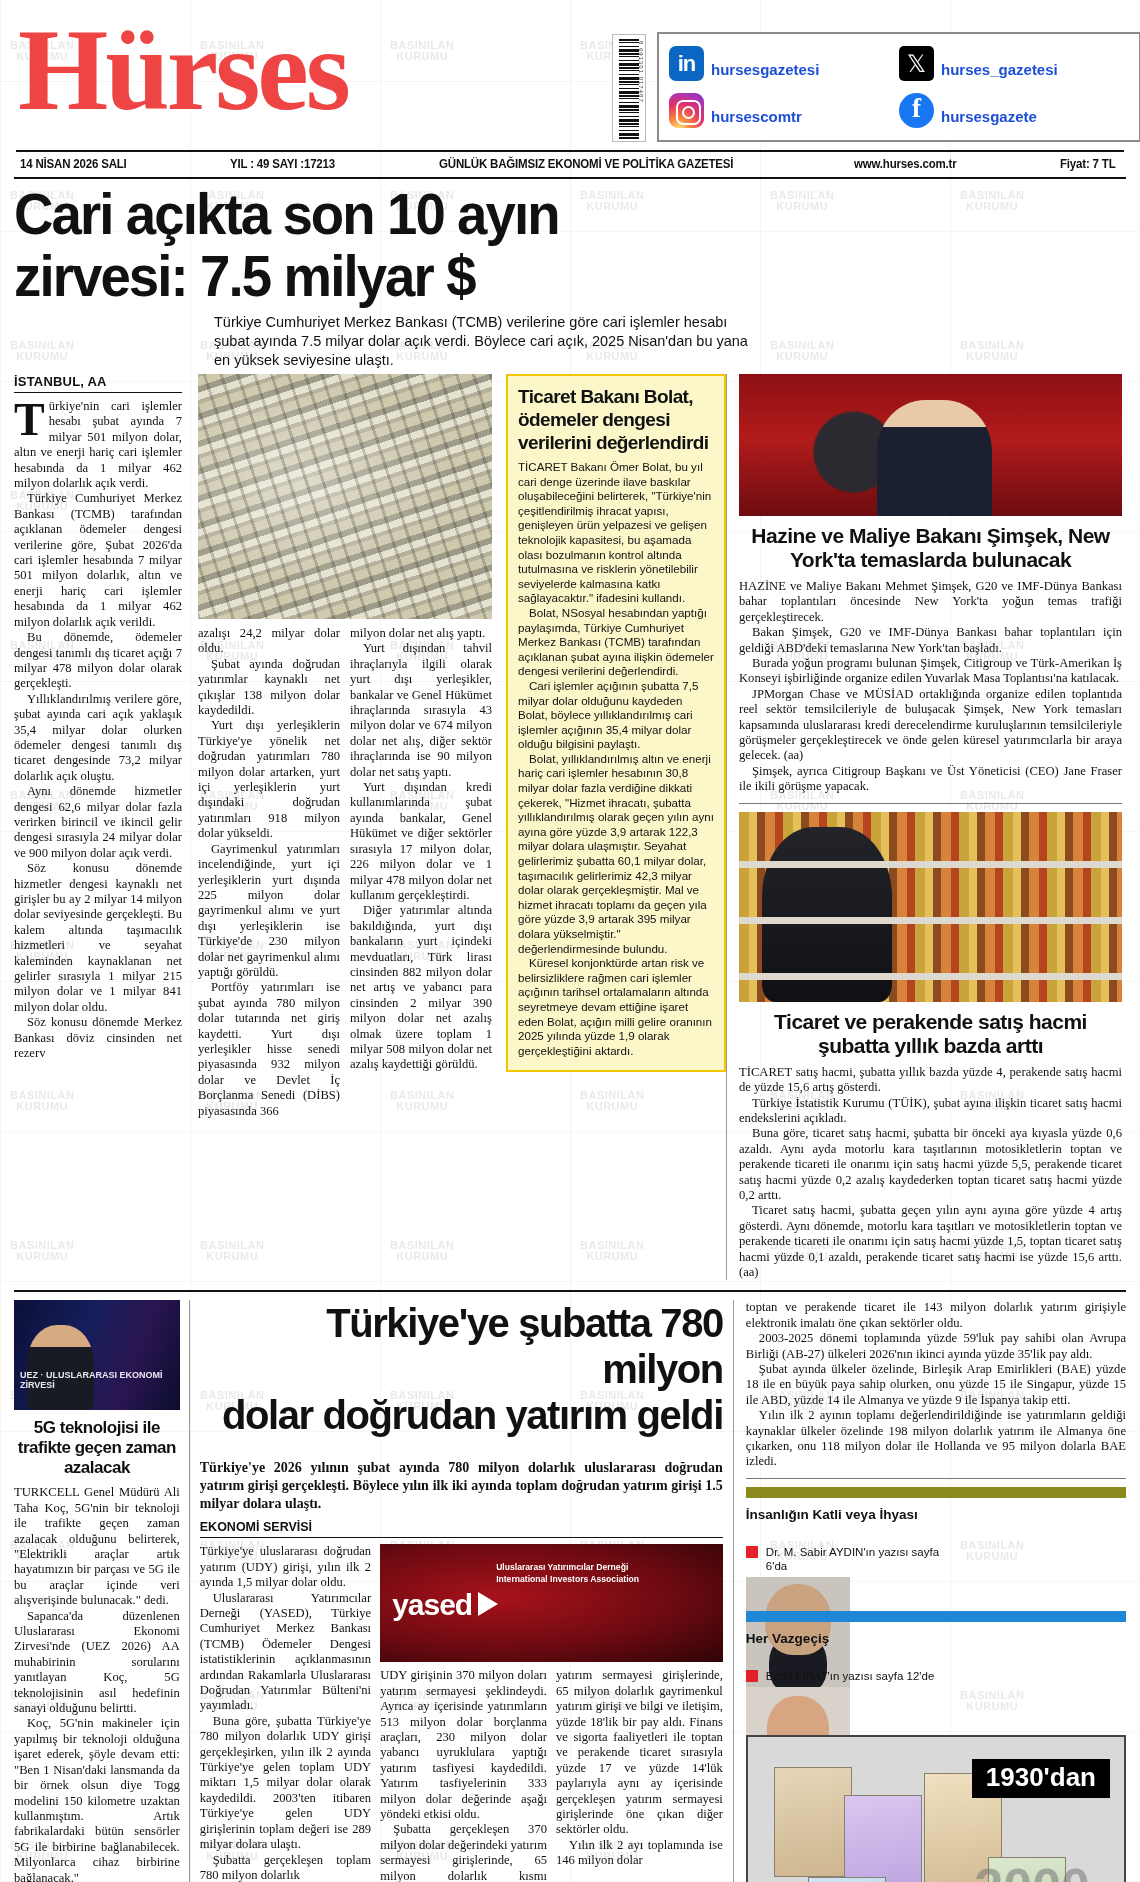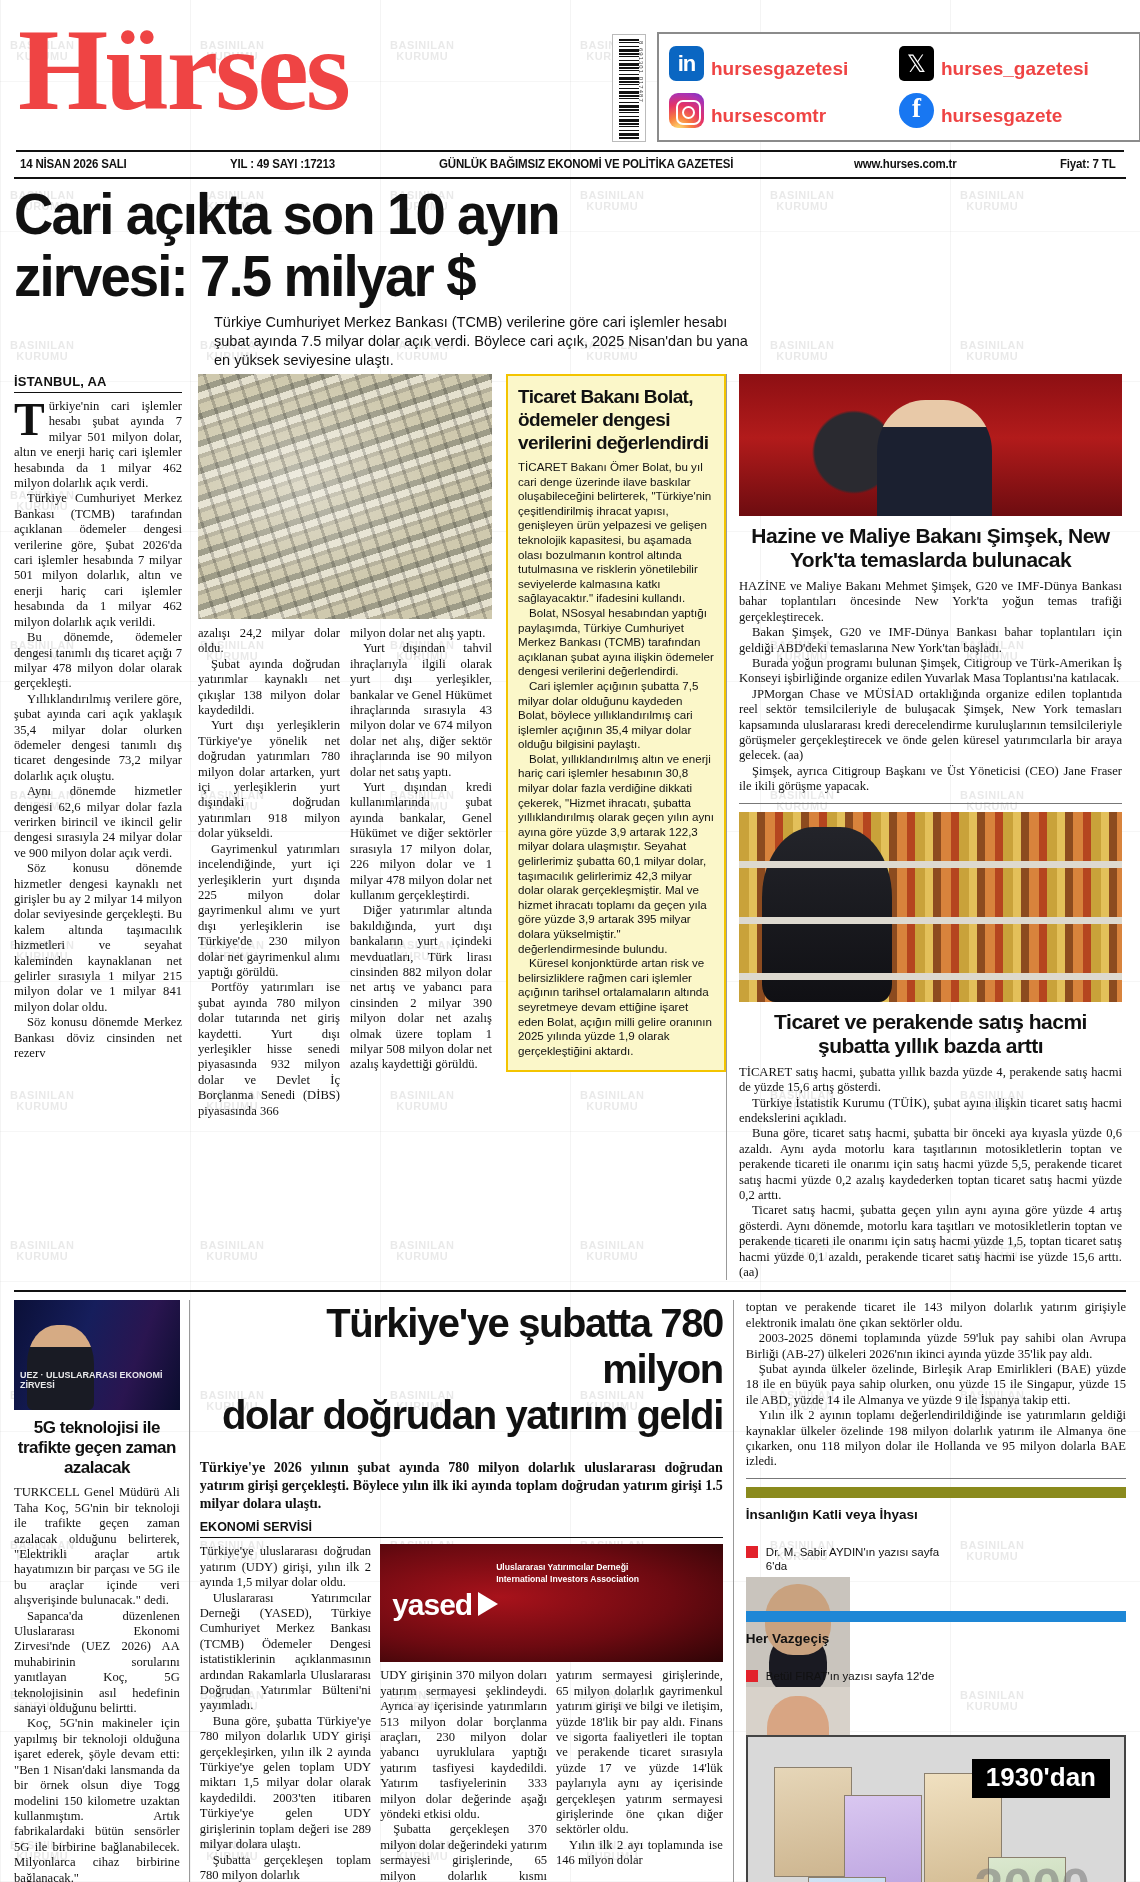--- a/index.html
+++ b/index.html
@@ -52,21 +52,21 @@
   }
   .social-box {
     position:absolute; left:643px; top:32px; width:484px; height:110px;
     border:2px solid #8b8b8b; background:#fff; padding:6px 10px;
     display:grid; grid-template-columns:1fr 1fr; grid-template-rows:1fr 1fr;
     align-items:center;
   }
   .soc { display:flex; align-items:center; gap:7px; }
   .soc-label {
     font-family:"Liberation Sans", sans-serif;
-    font-weight:bold; font-size:19px; color:#ef4444;margin-top:11px;
+    font-weight:bold; font-size:15px; color:#1d4ed8;margin-top:11px;
   }
   .ic { width:35px; height:35px; border-radius:7px; position:relative; flex:0 0 auto; }
   .ic-li { background:#0a66c2; }
   .ic-li::before {
     content:"in"; position:absolute; inset:0; color:#fff;
     font-family:"Liberation Sans", sans-serif; font-weight:bold;
     font-size:22px; display:flex; align-items:center; justify-content:center;
     letter-spacing:-1px;
   }
   .ic-x { background:#000; border-radius:5px; }

